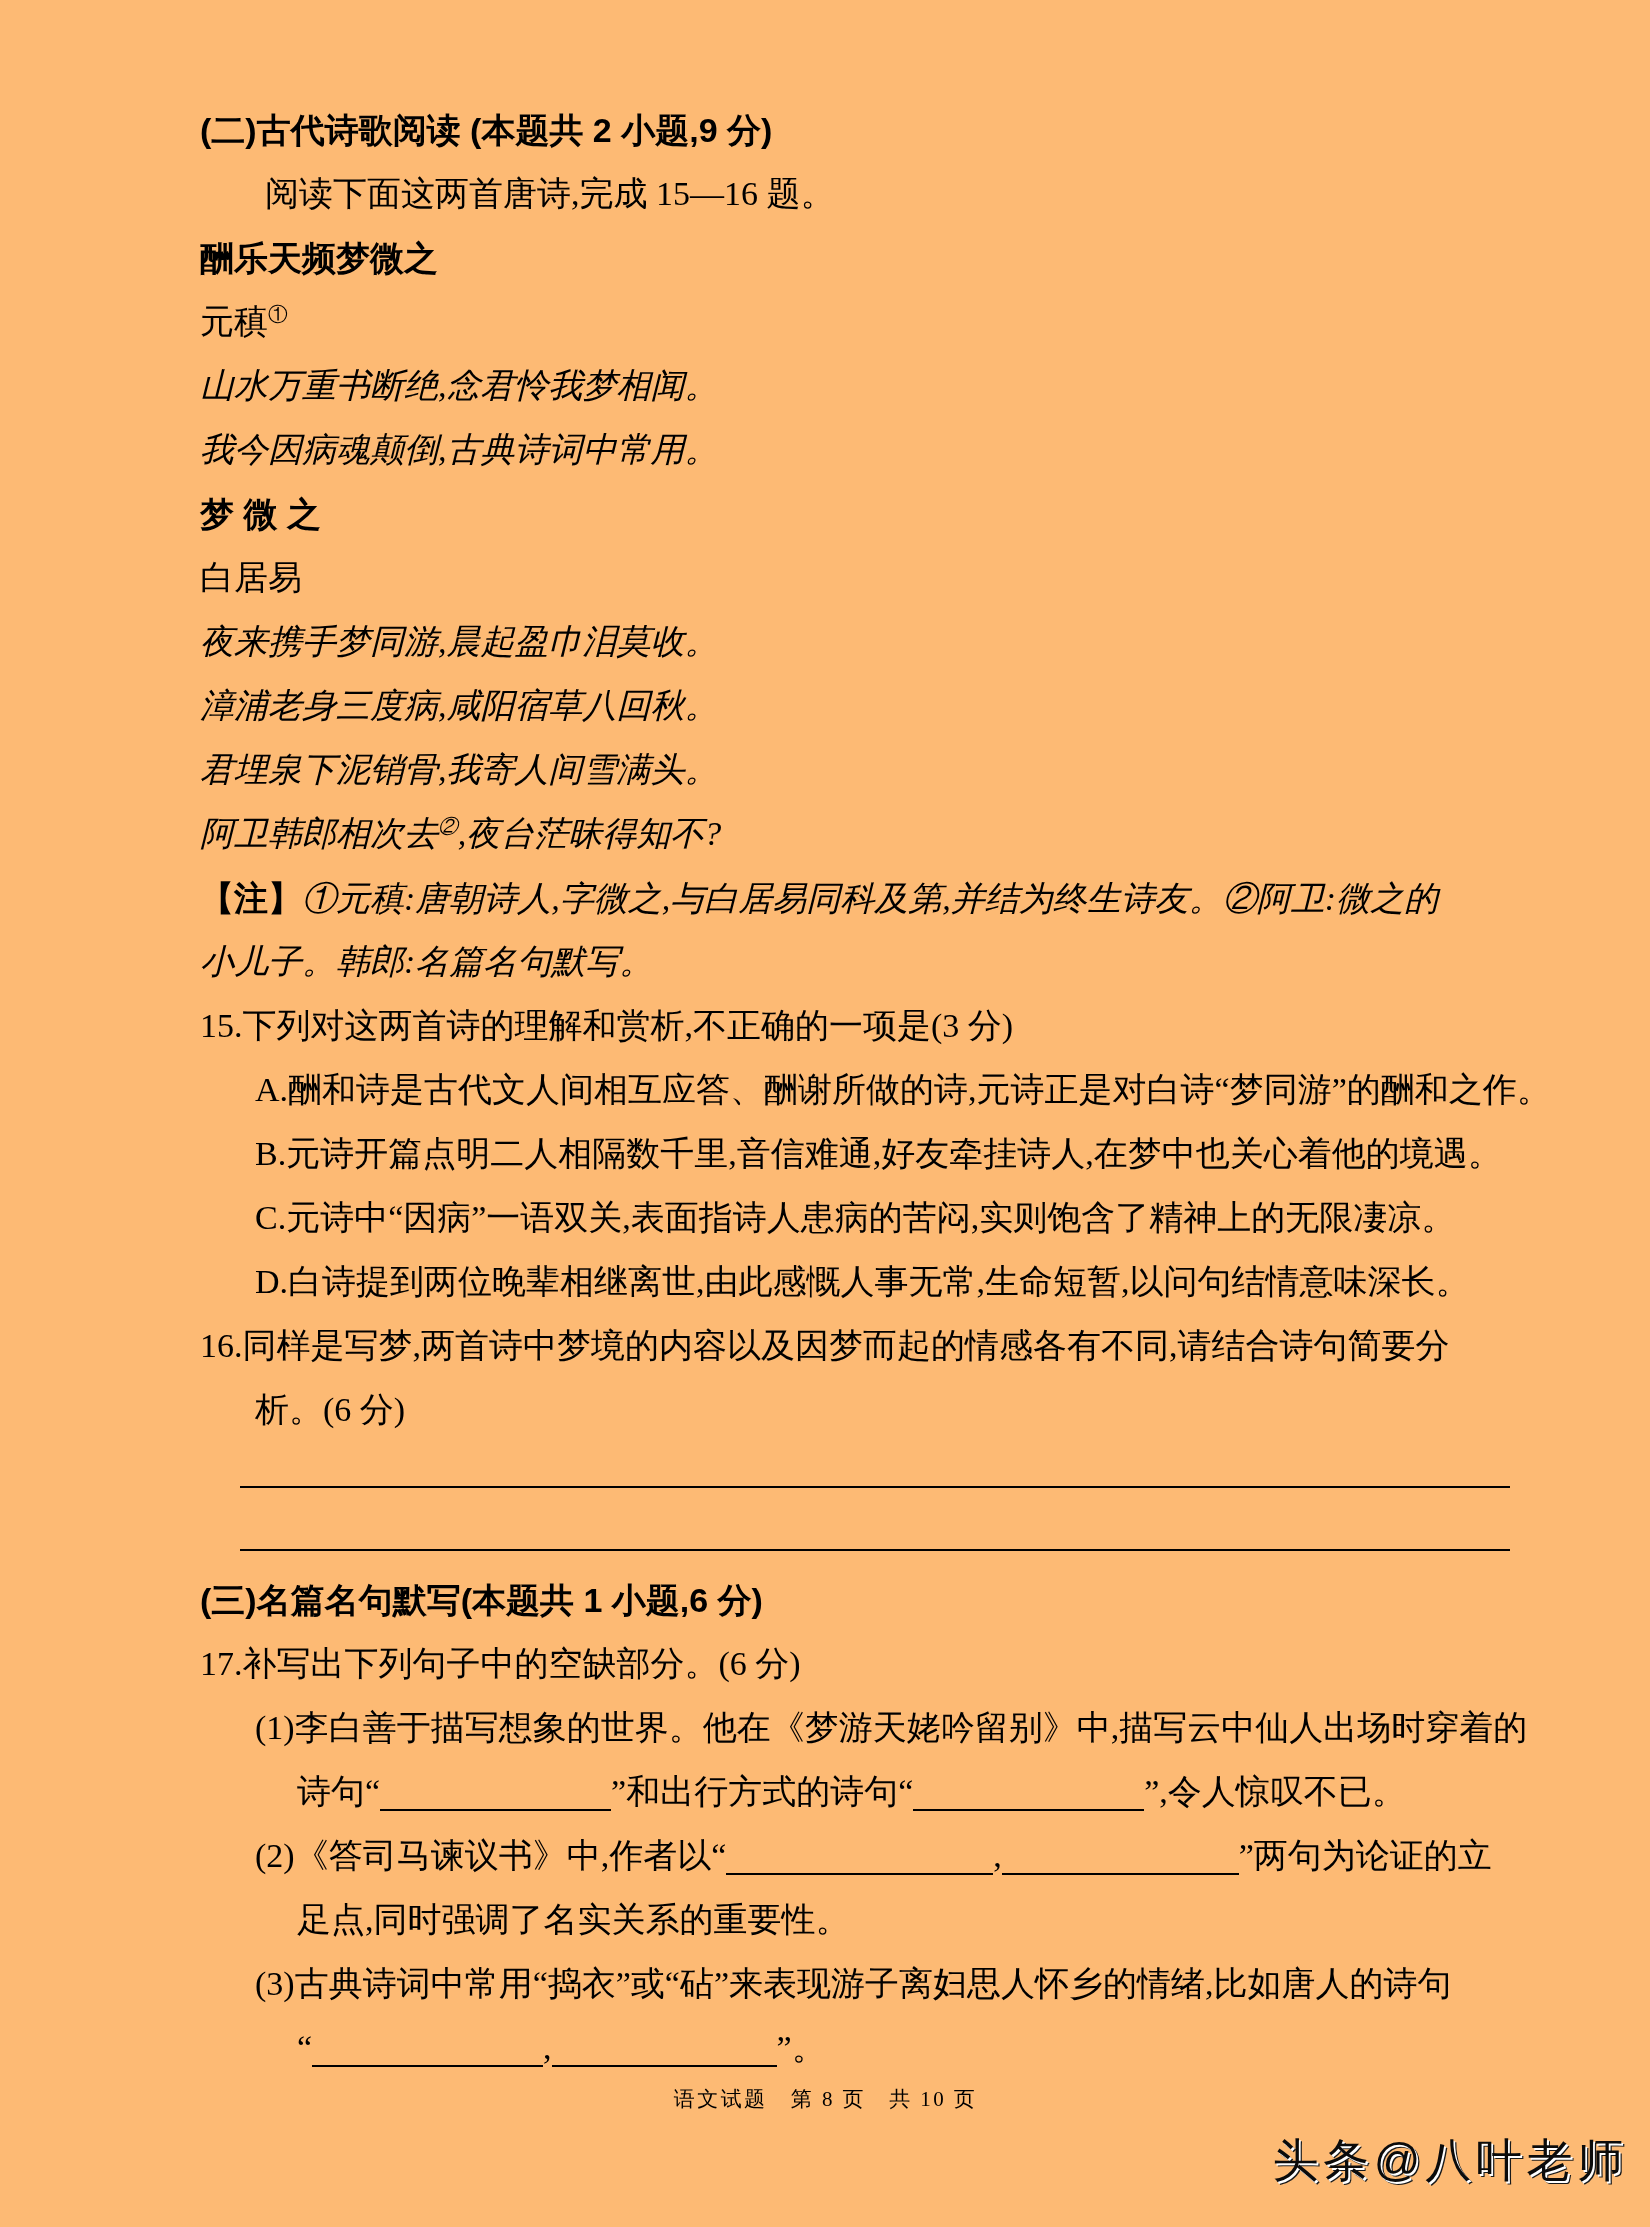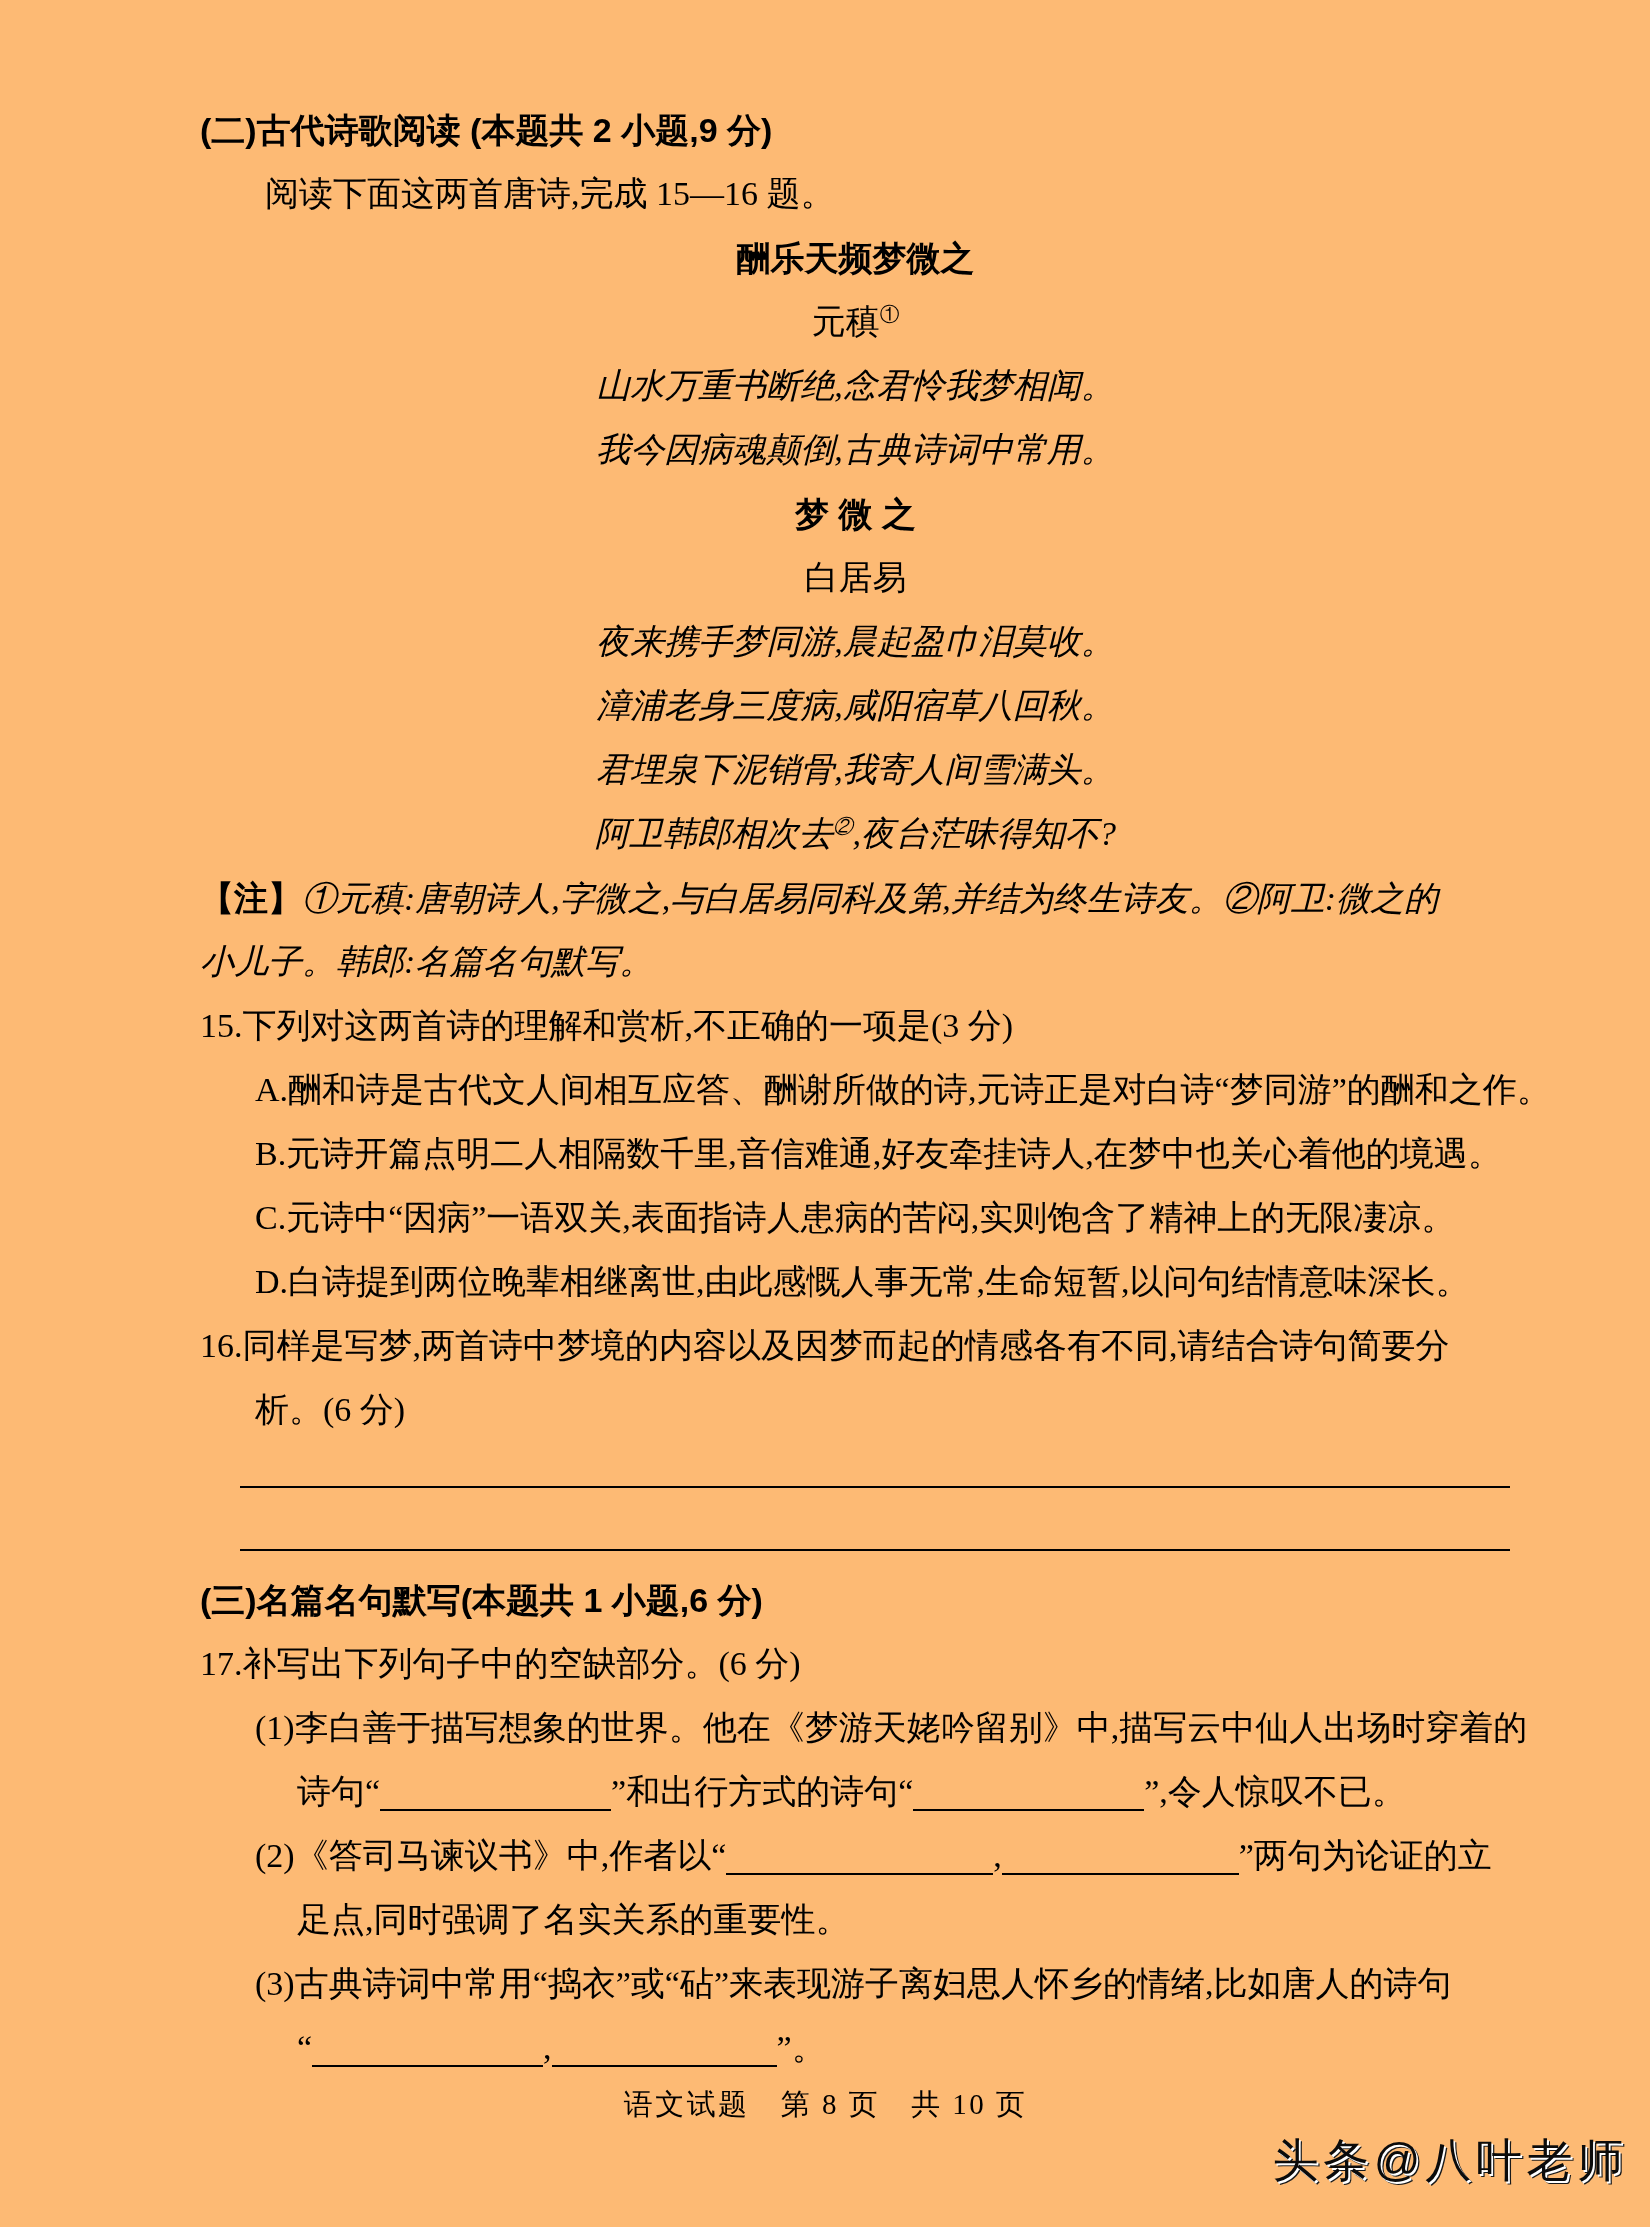--- a/index.html
+++ b/index.html
@@ -20,21 +20,21 @@
     white-space:nowrap;
   }
   .bold-hei{
     font-family:"Liberation Sans","DejaVu Sans",sans-serif;
     font-weight:bold;
   }
   .kai{
     font-family:"Liberation Serif","DejaVu Serif",serif;
     font-style:italic;
   }
-  .center{text-align:center;}
+  .center{}
   .indent-intro{padding-left:65px;}
   .indent-1{padding-left:55px;}
   .indent-2{padding-left:97px;}
   .poem-title{font-weight:bold;font-family:"Liberation Sans","DejaVu Sans",sans-serif;}
   sup{font-size:0.58em;vertical-align:super;line-height:0;}
   .answer-rule{
     border:none;height:0;
     border-top:2.4px solid #000;
     width:1270px;margin:0 0 0 40px;
   }
@@ -42,21 +42,21 @@
   .sp103{height:61px;}
   .sp28{height:16.6px;}
   .blank{
     display:inline-block;
     height:1em;
     border-bottom:2.4px solid #000;
     vertical-align:-8.3px;
   }
   .footer{
     position:absolute;left:0;top:2085px;width:100%;
-    text-align:center;font-size:29px;letter-spacing:2.4px;
+    text-align:center;font-size:21px;letter-spacing:2.4px;
   }
   .watermark{
     position:absolute;right:23px;top:2130px;
     font-family:"Liberation Sans","DejaVu Sans",sans-serif;
     font-weight:normal;font-size:46px;letter-spacing:4.7px;
     color:#0b0b0b;
     text-shadow:1.8px 1.8px 0 #ffffff,3px 3px 0 #1a1a1a;
   }
 </style>
 </head>

